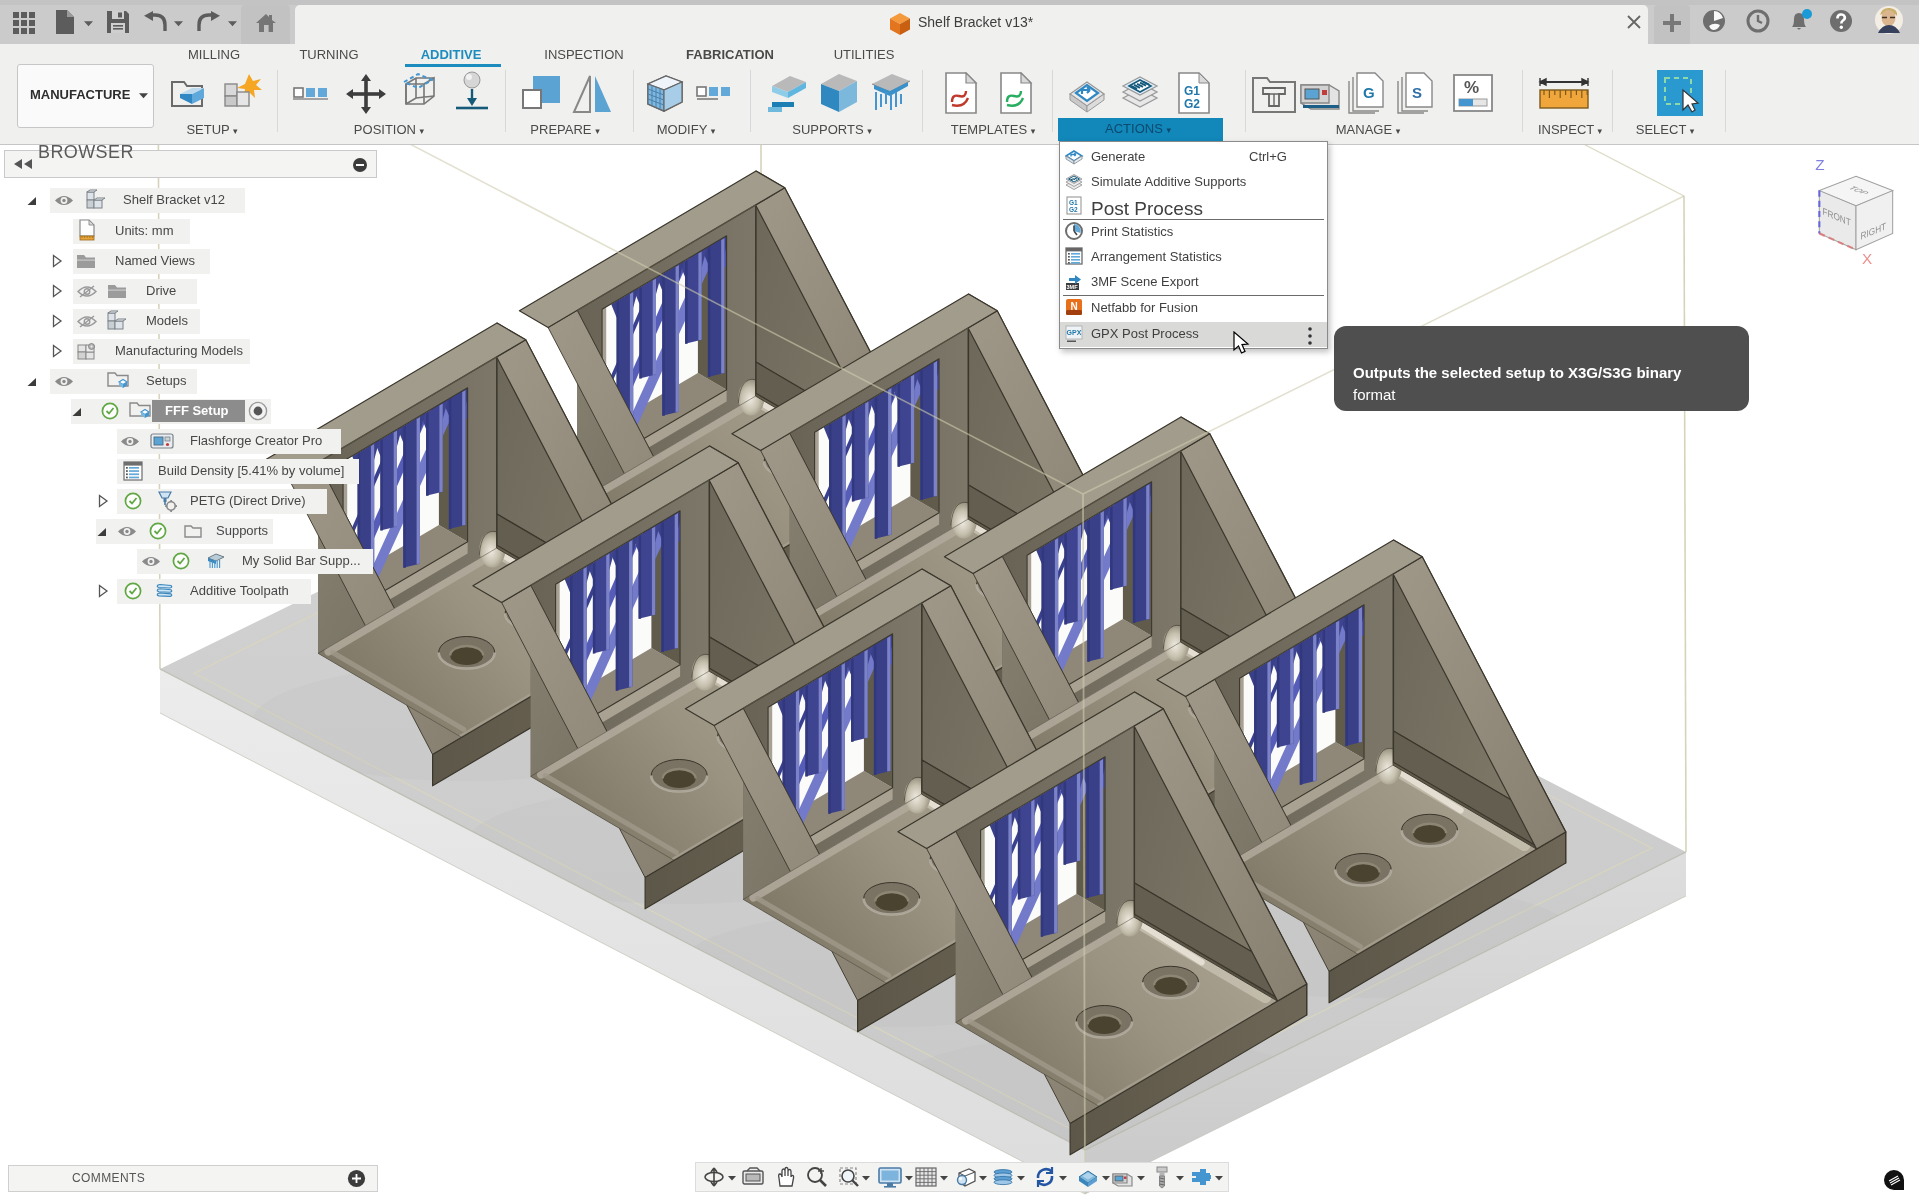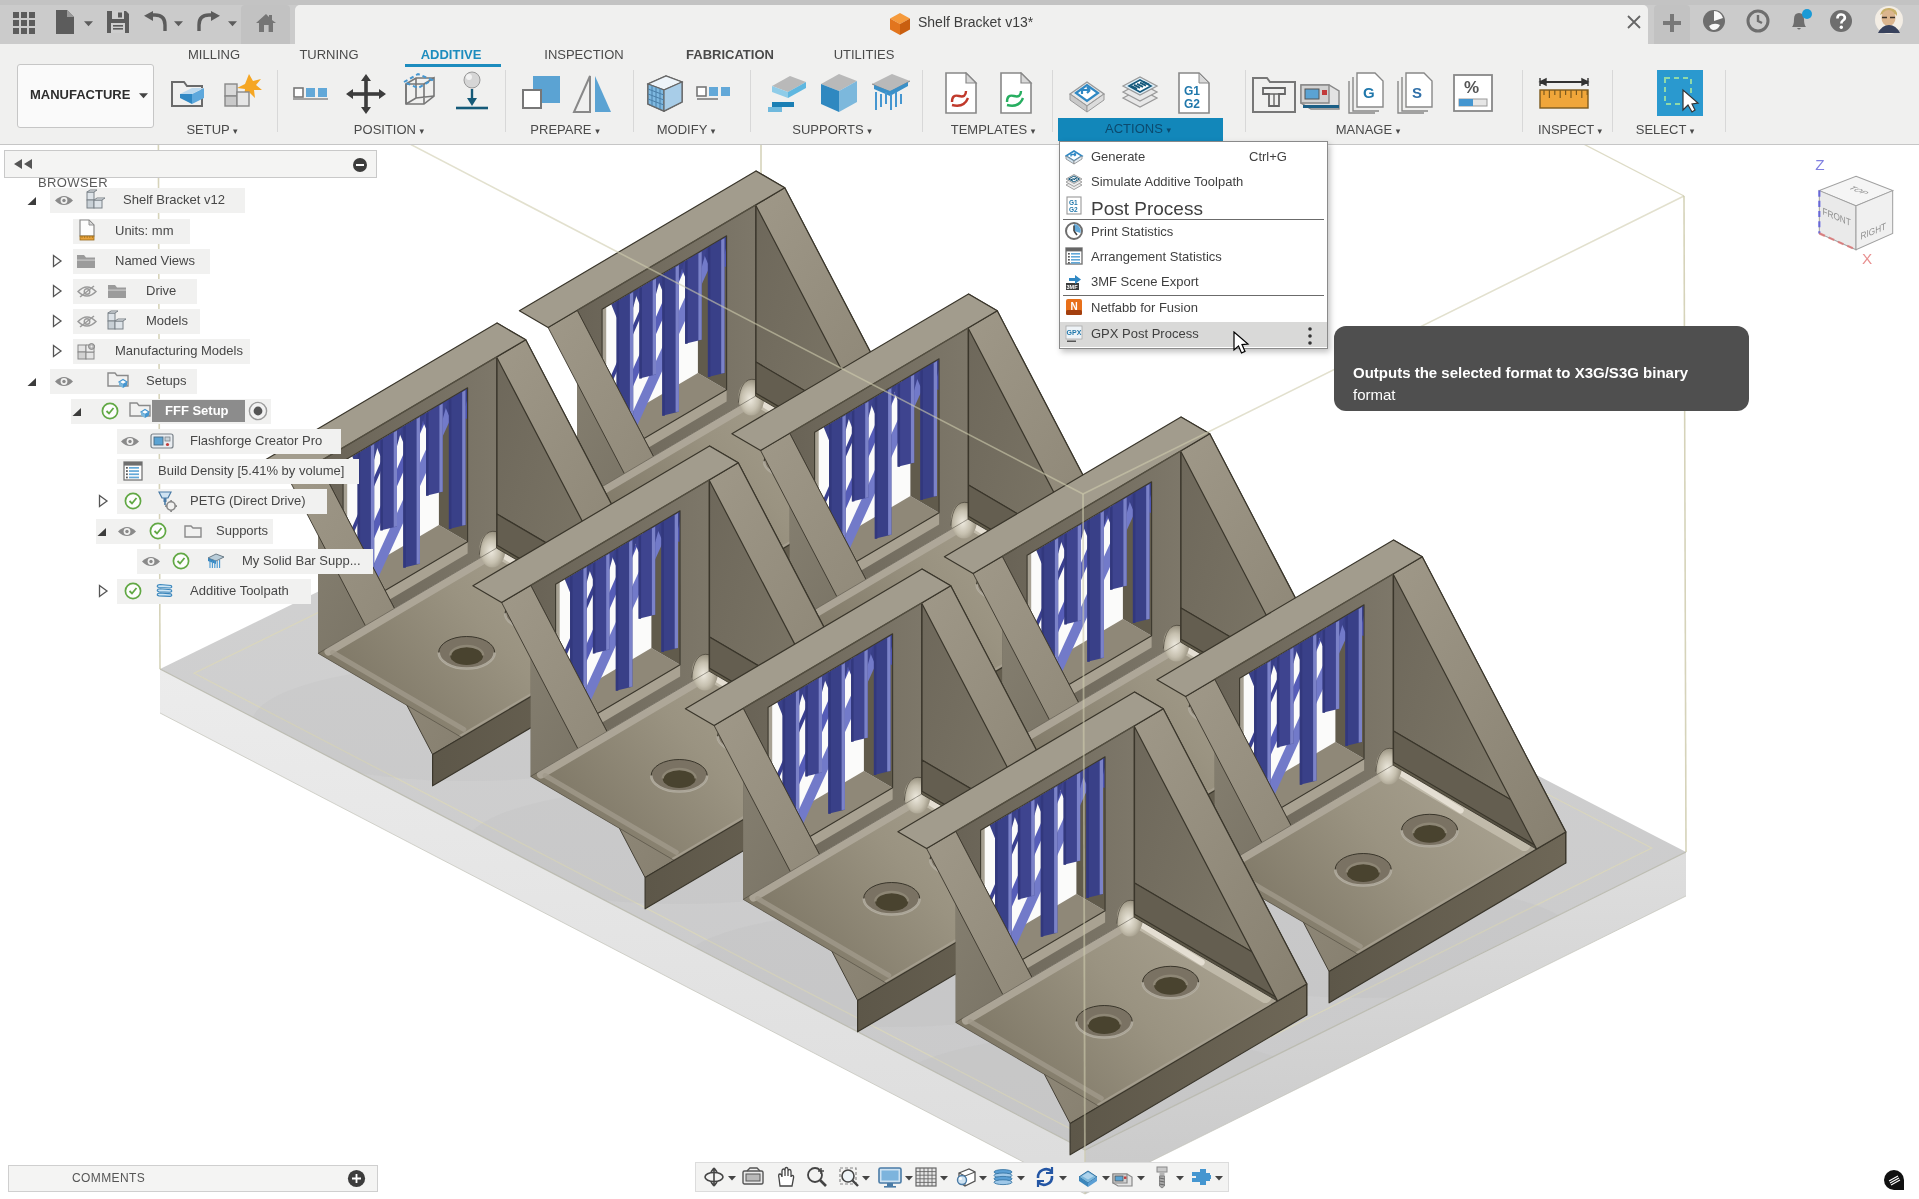--- a/index.html
+++ b/index.html
@@ -453,21 +453,21 @@
 <svg style="position:absolute;left:1657px;top:70px;z-index:22" width="46" height="46" viewBox="0 0 46 46">
       <rect x="0" y="0" width="46" height="46" fill="#2a99cf"></rect>
       <rect x="8" y="8" width="26" height="26" fill="none" stroke="#8fd9a8" stroke-width="2" stroke-dasharray="5 4"></rect>
       <path d="M26 20 L26 40 L31 35 L35 42 L38 40 L35 34 L41 33 Z" fill="#fff" stroke="#333" stroke-width="1.2"></path>
     </svg>
 <div class="glabel" style="left:1665px;top:122px;z-index:22">SELECT <span style="font-size:9px">▾</span></div>
 <div class="abs" style="left:4px;top:150px;width:373px;height:28px;background:#f4f4f3;border:1px solid #c9c9c9;z-index:15"></div>
 <svg class="abs" style="left:13px;top:158px;z-index:16" width="22" height="12" viewBox="0 0 22 12">
       <path d="M9 1 L9 11 L1 6 Z M19 1 L19 11 L11 6 Z" fill="#555"></path>
     </svg>
-<div class="abs" style="left:38px;top:175px;font-size:13px;color:#5a5a5a;letter-spacing:0.4px;z-index:16">BROWSER</div>
+<div class="abs" style="left:38px;top:142px;font-size:18px;color:#5a5a5a;letter-spacing:0.4px;z-index:16">BROWSER</div>
 <svg class="abs" style="left:352px;top:157px;z-index:16" width="16" height="16" viewBox="0 0 16 16">
       <circle cx="8" cy="8" r="7" fill="#3c3c3c"></circle>
       <rect x="4" y="7" width="8" height="2" fill="#fff"></rect>
     </svg>
 <div class="rowbg" style="left:50px;top:187.5px;width:195px;z-index:14"></div>
 <div class="rowtxt" style="left:123px;top:191.5px;z-index:16">Shelf Bracket v12</div>
 <svg style="position:absolute;left:26px;top:195px;z-index:16" width="12" height="12" viewBox="0 0 12 12">
       <path d="M10 2 L10 10 L1.5 10 Z" fill="#3c3c3c"></path>
     </svg>
 <svg style="position:absolute;left:54px;top:193px;z-index:16" width="20" height="15" viewBox="0 0 20 15">
@@ -692,21 +692,21 @@
 <div class="abs" style="left:1249px;top:149px;font-size:13px;color:#3f3f3f;z-index:32">Ctrl+G</div>
 <svg class="abs" style="left:1065px;top:172px;z-index:32" width="19" height="19" viewBox="0 0 19 19">
       <path d="M1 13 L9 8.5 L17 13 L9 17.5 Z" fill="#ececec" stroke="#999" stroke-width="0.9"></path>
       <path d="M1 10 L9 5.5 L17 10 L9 14.5 Z" fill="#ececec" stroke="#999" stroke-width="0.9"></path>
       <path d="M1 7 L9 2.5 L17 7 L9 11.5 Z" fill="#ececec" stroke="#999" stroke-width="0.9"></path>
       <path d="M3.5 7 L9 4 L14.5 7 L9 10 Z" fill="#fff" stroke="#15597c" stroke-width="1"></path>
       <line x1="5.5" y1="7.0" x2="8" y2="8.2" stroke="#15597c" stroke-width="1.1"></line>
       <line x1="7.5" y1="6.5" x2="10" y2="7.699999999999999" stroke="#15597c" stroke-width="1.1"></line>
       <line x1="9.5" y1="6.0" x2="12" y2="7.199999999999999" stroke="#15597c" stroke-width="1.1"></line>
     </svg>
-<div class="abs" style="left:1091px;top:174px;font-size:13px;color:#3f3f3f;z-index:32">Simulate Additive Toolpath</div>
+<div class="abs" style="left:1091px;top:174px;font-size:13px;color:#3f3f3f;z-index:32">Simulate Additive Supports</div>
 <svg class="abs" style="left:1065px;top:196px;z-index:32" width="19" height="19" viewBox="0 0 19 19">
       <rect x="2" y="1" width="14" height="17" fill="#fff" stroke="#999" stroke-width="1.1"></rect>
       <text x="4" y="8.5" font-family="Liberation Sans,sans-serif" font-size="6.5" font-weight="bold" fill="#1f77ab">G1</text>
       <text x="4" y="15.5" font-family="Liberation Sans,sans-serif" font-size="6.5" font-weight="bold" fill="#1f77ab">G2</text>
     </svg>
 <div class="abs" style="left:1091px;top:198px;font-size:19px;color:#3f3f3f;z-index:32">Post Process</div>
 <svg class="abs" style="left:1065px;top:222px;z-index:32" width="19" height="19" viewBox="0 0 19 19">
       <circle cx="9" cy="9" r="8" fill="#fff" stroke="#6e6e6e" stroke-width="2"></circle>
       <path d="M9 9 L9 2 A7 7 0 0 1 15.5 11 Z" fill="#62a8d8"></path>
       <path d="M9 9 L9 3.5 M9 9 L12 13" stroke="#444" stroke-width="1.6"></path>
@@ -747,21 +747,21 @@
 <div class="abs" style="left:1063px;top:295px;width:261px;height:1px;background:#6b6b6b;z-index:32"></div>
 <svg class="abs" style="left:1306px;top:326px;z-index:32" width="8" height="20" viewBox="0 0 8 20">
       <circle cx="4" cy="3" r="1.8" fill="#333"></circle>
       <circle cx="4" cy="10" r="1.8" fill="#333"></circle>
       <circle cx="4" cy="17" r="1.8" fill="#333"></circle>
     </svg>
 <svg class="abs" style="left:1232px;top:331px;z-index:40" width="20" height="26" viewBox="0 0 20 26">
       <path d="M2 1 L2 19 L6.5 15 L9.5 22 L13 20.4 L10 13.6 L16 13 Z" fill="#fff" stroke="#000" stroke-width="1.2"></path>
     </svg>
 <div class="abs" style="left:1334px;top:326px;width:415px;height:85px;background:#4f4f4f;border-radius:12px;z-index:29"></div>
-<div class="abs" style="left:1353px;top:364px;font-size:15px;font-weight:bold;color:#fff;z-index:30">Outputs the selected format to X3G/S3G binary</div>
+<div class="abs" style="left:1353px;top:364px;font-size:15px;font-weight:bold;color:#fff;z-index:30">Outputs the selected setup to X3G/S3G binary</div>
 <div class="abs" style="left:1353px;top:386px;font-size:15px;font-weight:normal;color:#fff;z-index:30">format</div>
 <svg class="abs" style="left:1814px;top:158px;z-index:15" width="84" height="108" viewBox="0 0 80 106">
       <g>
 <polygon points="40,18 76,32 40,47 4,32" fill="#f5f5f5" stroke="#a0a0a0" stroke-width="1"></polygon>
 <polygon points="4,32 40,47 40,90 4,74" fill="#eaeaea" stroke="#a0a0a0" stroke-width="1"></polygon>
 <polygon points="76,32 40,47 40,90 76,74" fill="#f0f0f0" stroke="#a0a0a0" stroke-width="1"></polygon>
 <text font-size="10" fill="#8f8f8f" text-anchor="middle" transform="matrix(0.8,0.32,-0.8,0.32,40,33)">TOP</text>
 <text font-size="9.5" fill="#8f8f8f" text-anchor="middle" transform="matrix(0.85,0.35,0,1,21,61)">FRONT</text>
 <text font-size="9.5" fill="#8f8f8f" text-anchor="middle" transform="matrix(0.85,-0.35,0,1,57,75)">RIGHT</text>
 <line x1="4" y1="32" x2="4" y2="74" stroke="#5050e0" stroke-width="2.2" stroke-dasharray="6 4" opacity="0.75"></line>

